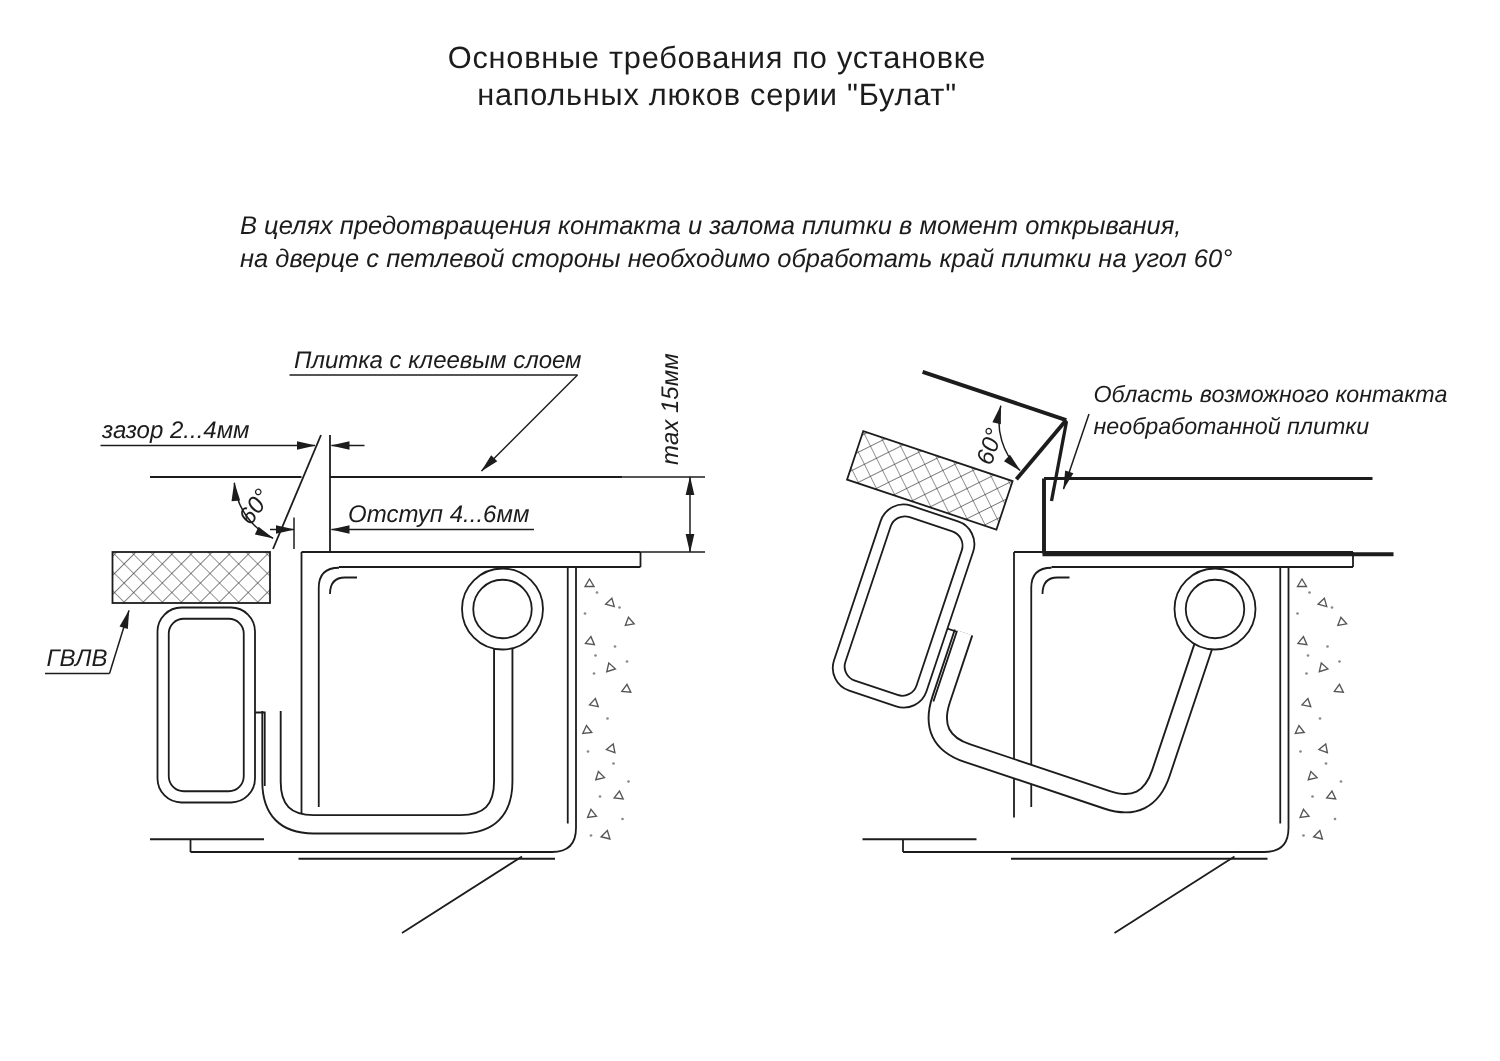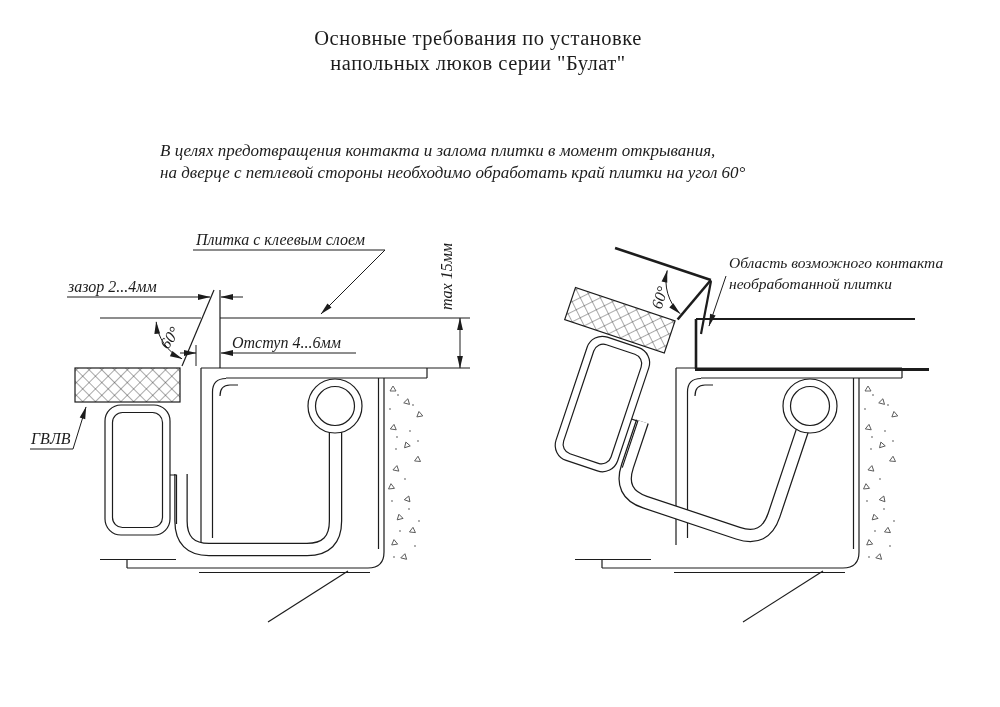--- a/index.html
+++ b/index.html
@@ -1,17 +1,17 @@
 <!DOCTYPE html>
 <html><head>
 <meta charset="utf-8">
 <style>
   html,body{margin:0;padding:0;background:#ffffff;}
   .canvas{position:relative;width:1000px;height:707px;background:#fff;overflow:hidden;
-          font-family:Liberation Serif, serif;border-radius:15px;}
+          font-family:Liberation Sans, sans-serif;border-radius:15px;}
   svg{position:absolute;left:0;top:0;}
   text{fill:#1c1c1c;}
   .title-txt{font-size:20.5px;letter-spacing:.5px;}
   .note-txt{font-size:17px;font-style:italic;}
   .lbl{font-size:16px;font-style:italic;}
   .lbl-sm{font-size:15.5px;font-style:italic;}
 </style>
 </head>
 <body>
 

